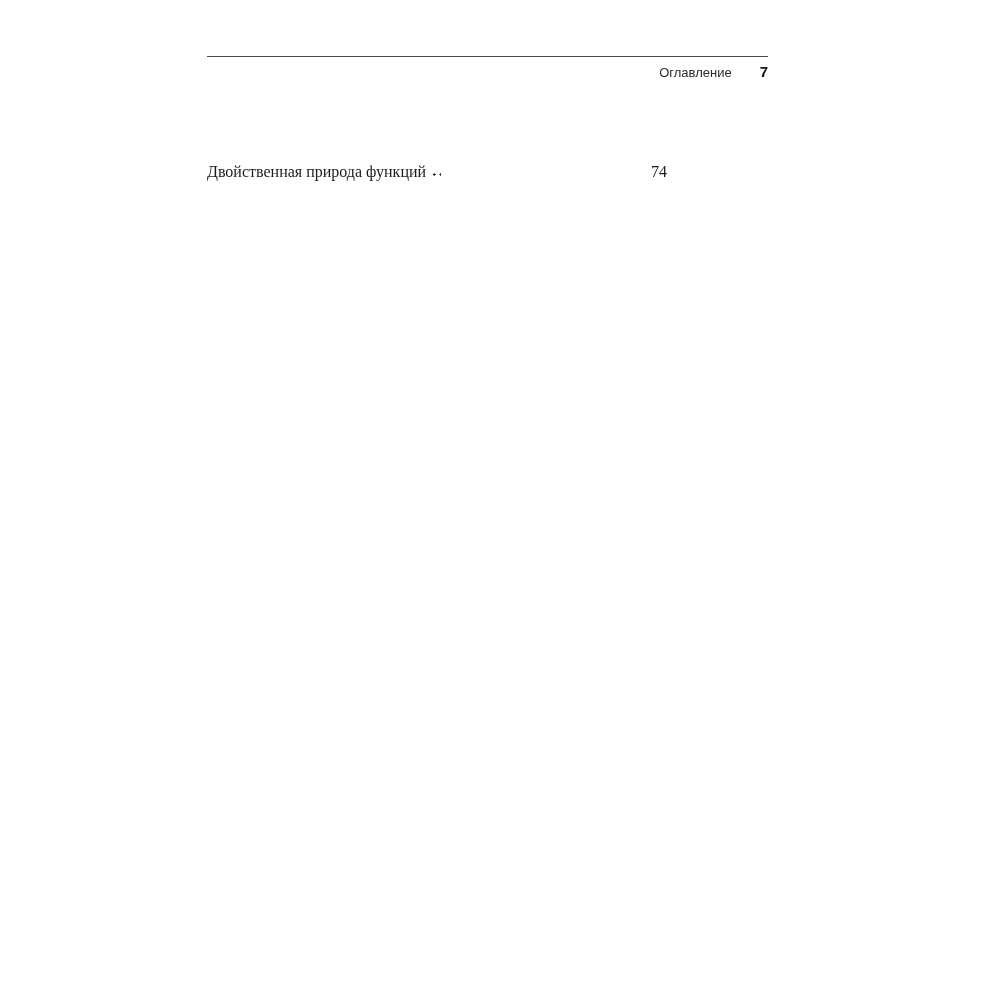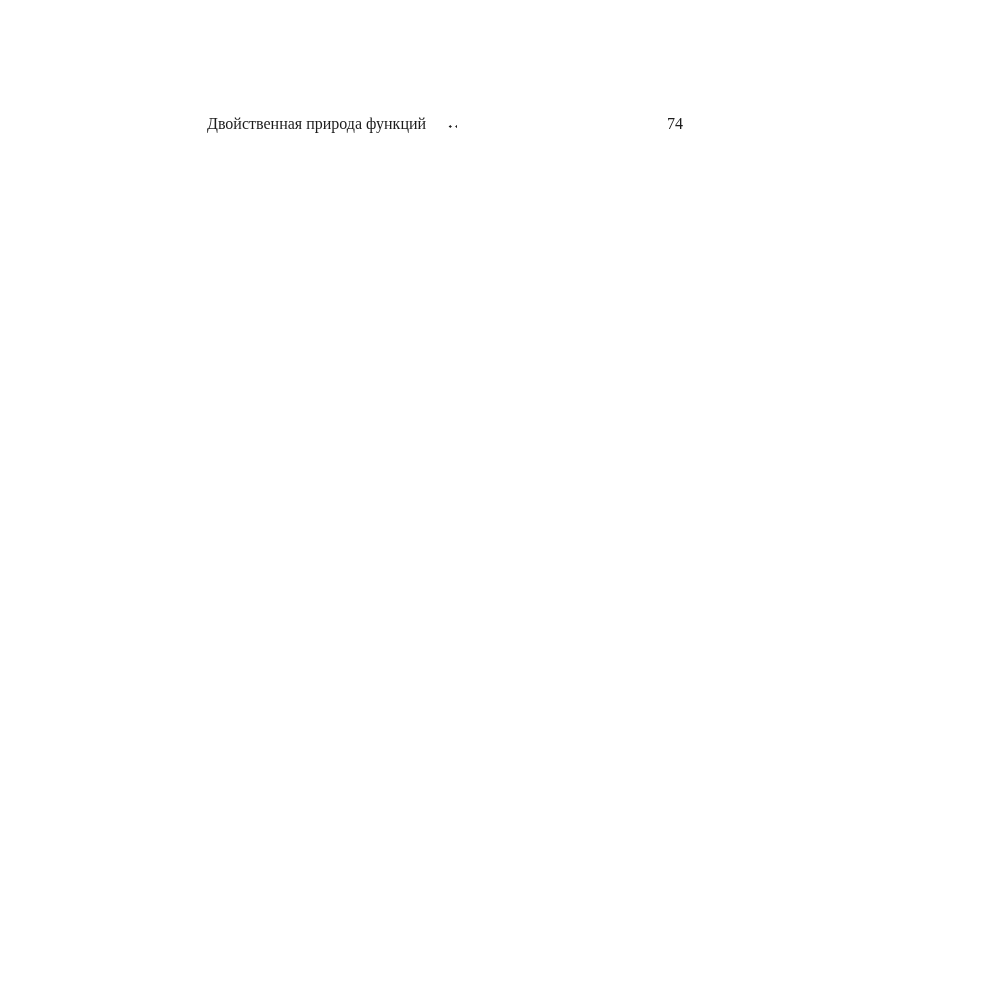--- a/index.html
+++ b/index.html
@@ -41,21 +41,21 @@
     width: 100%;
   }
   .row {
     display: flex;
     align-items: baseline;
     padding: 2.5px 0;
   }
   .row .label {
     flex: 0 1 auto;
     white-space: nowrap;
-    margin-right: 18px;
+    margin-right: 2px;
   }
   .row .leader {
     flex: 1 1 auto;
     min-width: 10px;
     height: 4.5px;
     margin: 0 3px;
     background-image: radial-gradient(circle, #212121 1.05px, rgba(0,0,0,0) 1.3px);
     background-size: 6.5px 4.5px;
     background-repeat: repeat-x;
     background-position: left bottom;
@@ -68,20 +68,24 @@
     font-family: "Liberation Serif", serif;
     font-size: 16px;
     line-height: 17px;
   }
 </style>
 </head>
 <body>
 
 <div class="page">
 
+  <div class="running-head">
+    <span class="head-title">Оглавление</span>
+    <span class="head-folio">7</span>
+  </div>
 
   <div class="toc-list">
       <div class="row entry lvl0">
         <span class="label">Двойственная природа функций</span>
         <span class="leader"></span>
         <span class="page">74</span>
       </div>
     </div>
 
 </div>

